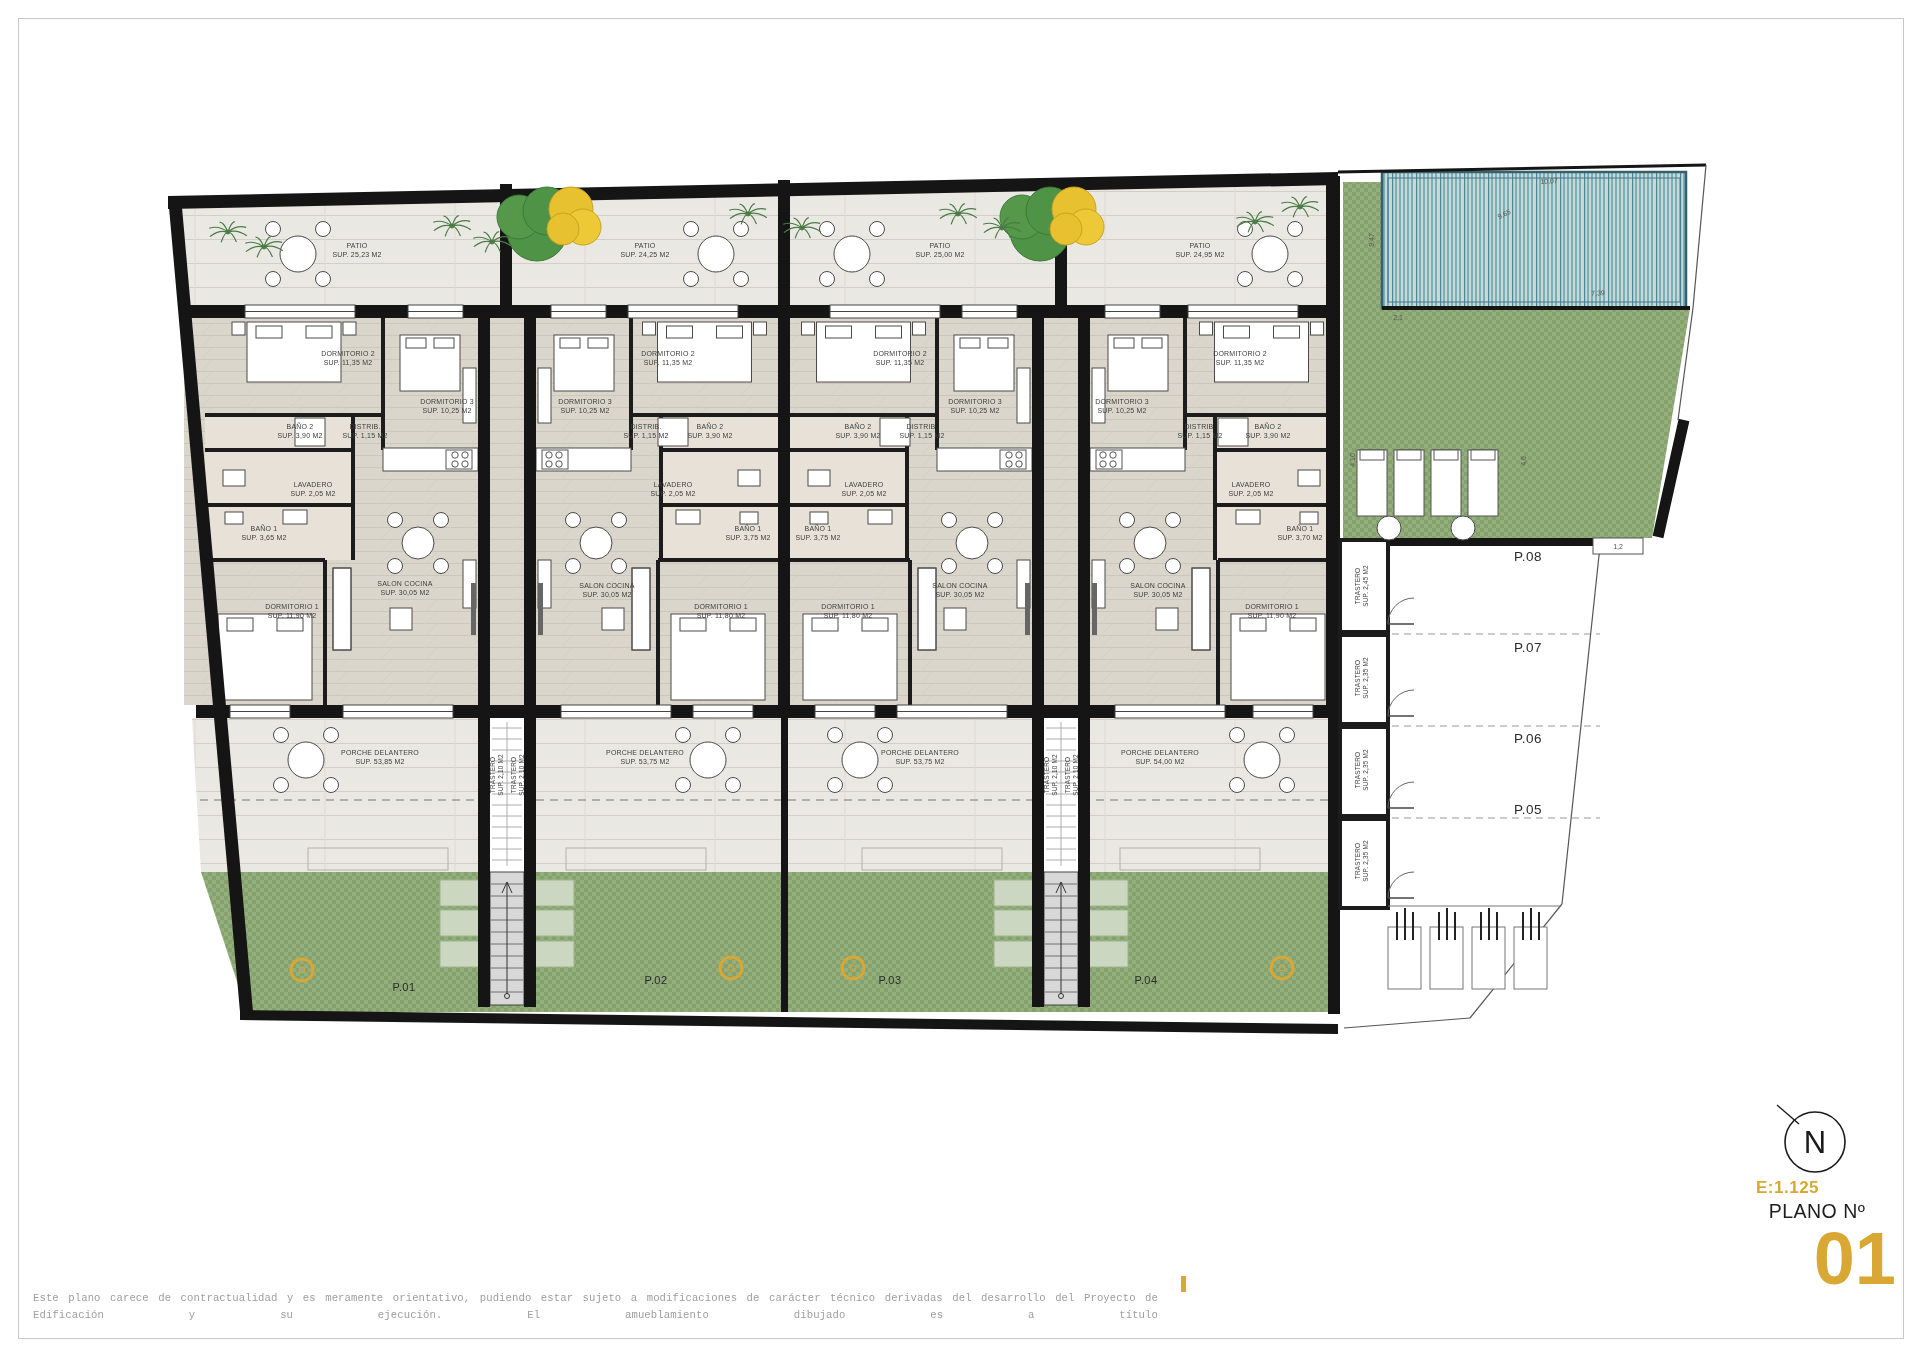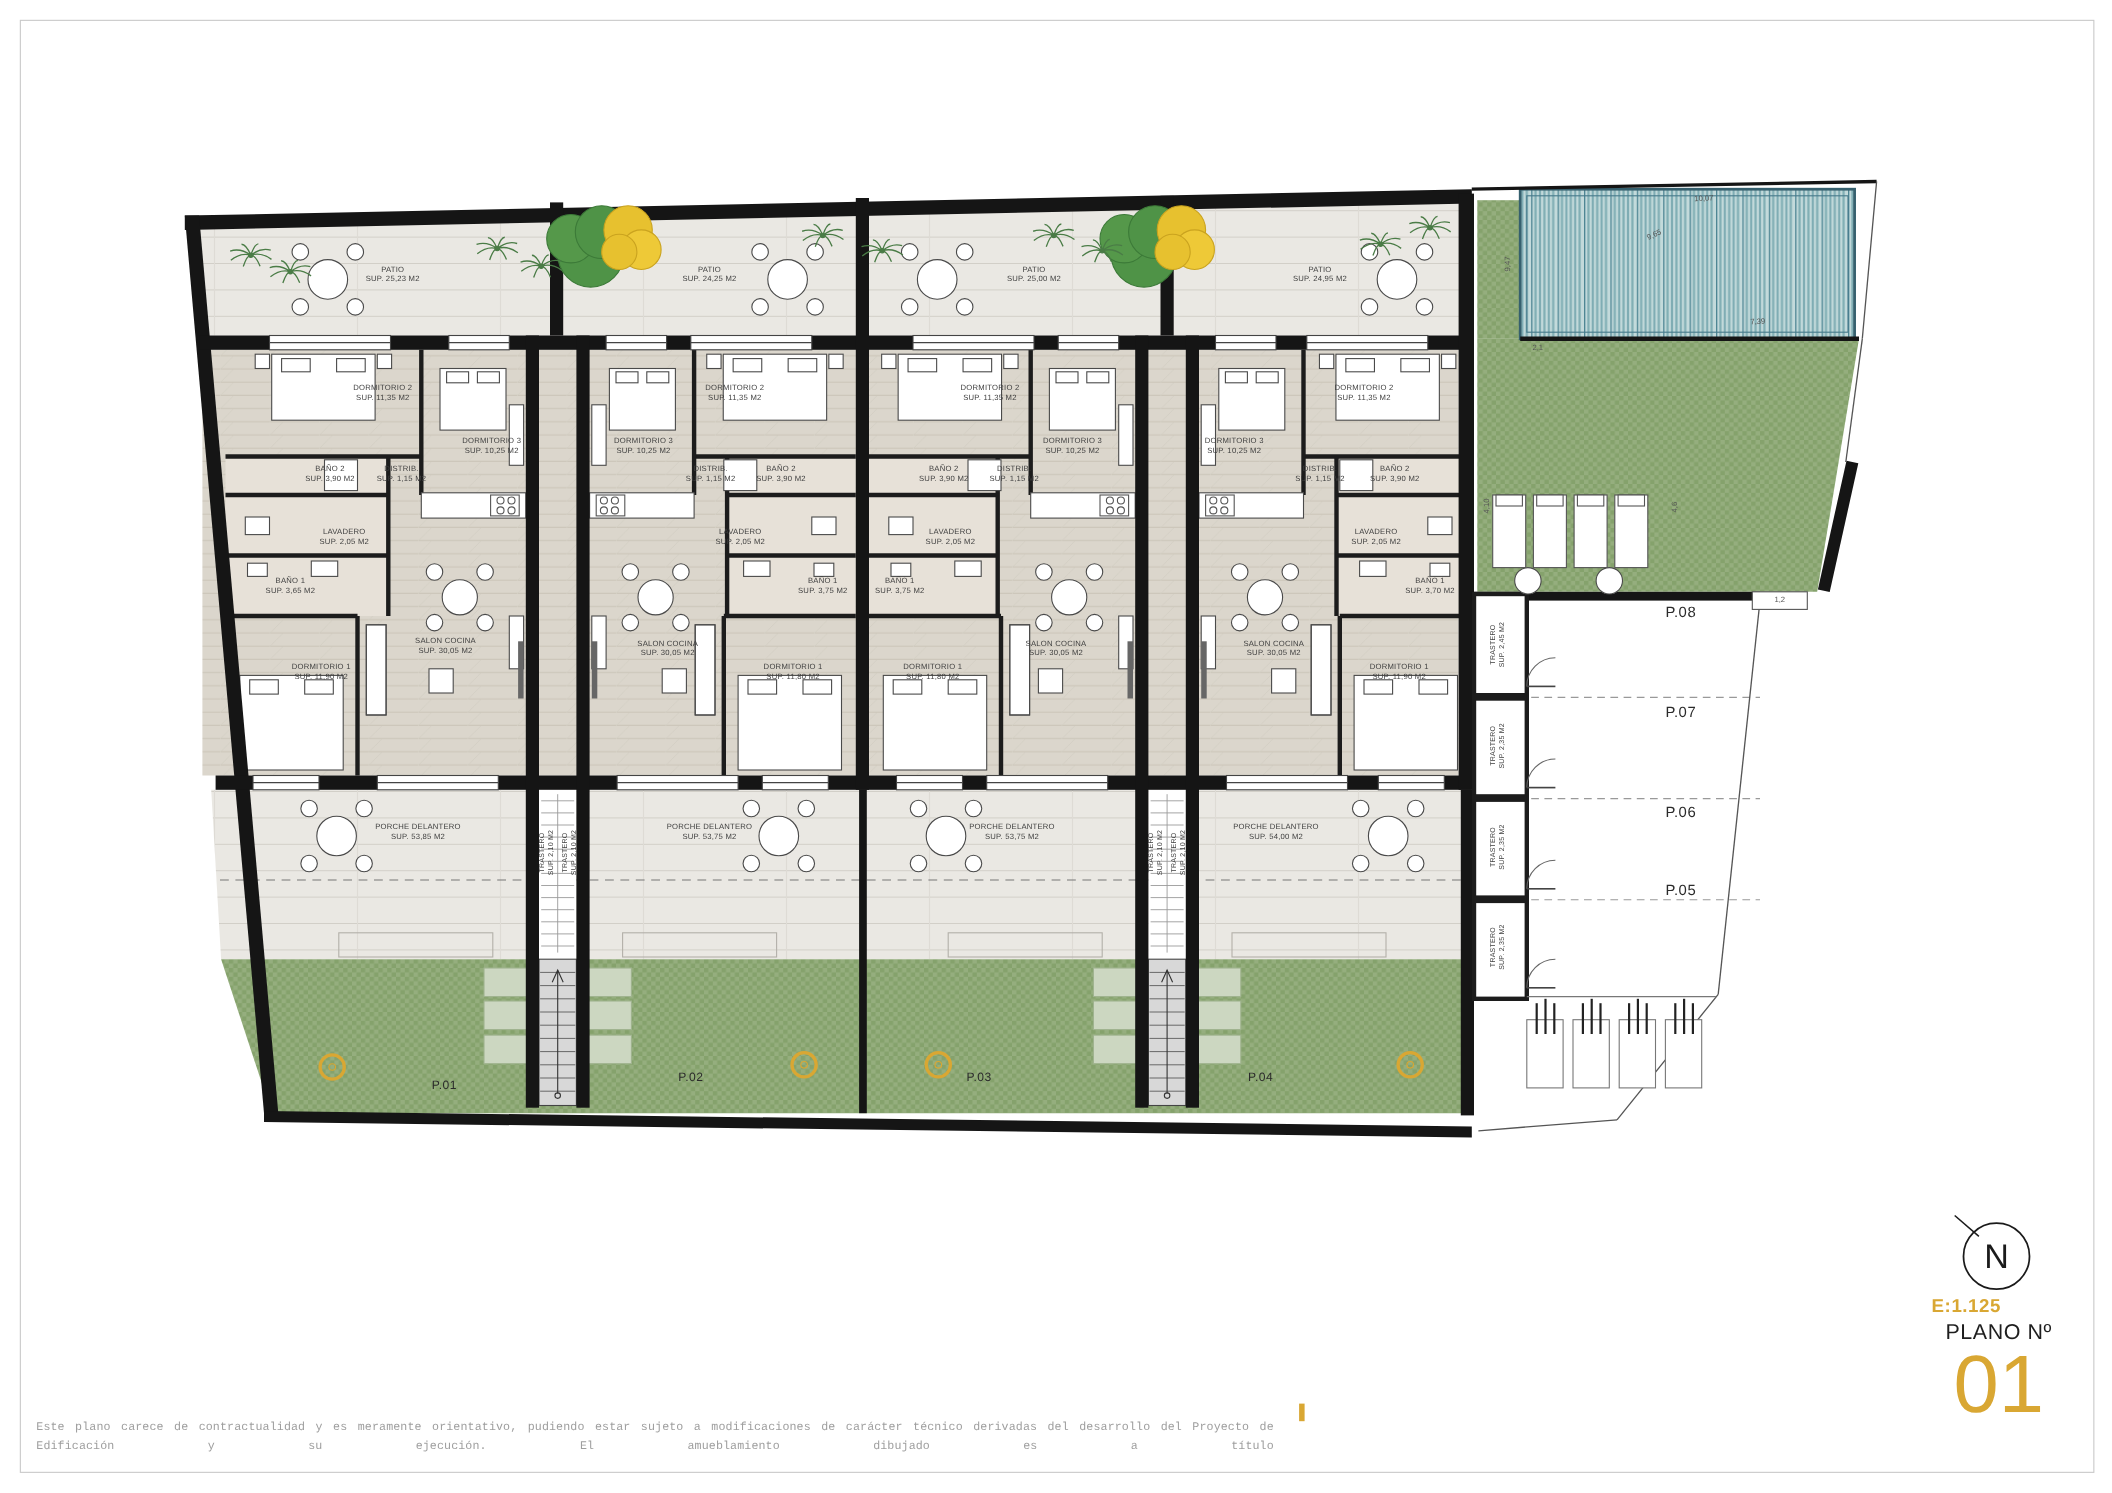--- a/index.html
+++ b/index.html
@@ -10,22 +10,22 @@
   .lbl{position:absolute;color:#3e3e3e;text-align:center;white-space:nowrap;}
   .k-room{font-size:7px;line-height:1.3;letter-spacing:.2px;}
   .k-tr{font-size:6.4px;line-height:1.2;letter-spacing:.2px;}
   .k-unit{font-size:11px;color:#2b2b2b;letter-spacing:.4px;}
   .k-park{font-size:13.5px;color:#2b2b2b;letter-spacing:.5px;}
   .k-dim{font-size:7px;color:#555;}
   #scale-text{position:absolute;left:1756px;top:1178px;width:122px;text-align:left;
       font-size:17px;letter-spacing:.5px;font-weight:bold;}
   #plano-label{position:absolute;left:1746px;top:1200px;width:142px;text-align:center;
       font-size:19.5px;color:#1e1e1e;letter-spacing:.5px;}
-  #plano-number{position:absolute;left:1738px;top:1222px;width:158px;text-align:center;
-      font-size:74px;font-weight:400;line-height:1;}
+  #plano-number{position:absolute;left:1738px;top:1222px;width:158px;text-align:right;
+      font-size:74px;font-weight:700;line-height:1;}
   #footer{position:absolute;left:33px;top:1290px;width:1125px;font-size:10.6px;
       color:#9e9e9e;line-height:1.6;letter-spacing:.1px;}
   #footer .f1{text-align:justify;text-align-last:justify;font-family:Liberation Mono, monospace;}
   #brand-tick{position:absolute;left:1181px;top:1276px;width:5px;height:16px;}
 </style>
 </head>
 <body>
 
 <div id="stage">
   <div id="frame"></div>
@@ -700,21 +700,21 @@
         <div>TRASTERO</div>
         <div>SUP. 2,35 M2</div>
       </div>
       <div class="lbl k-tr" style="left: 1362px; top: 861px; transform: translate(-50%, -50%) rotate(-90deg);">
         <div>TRASTERO</div>
         <div>SUP. 2,35 M2</div>
       </div>
       <div class="lbl k-unit" style="left: 404px; top: 987px; transform: translate(-50%, -50%);">
         <div>P.01</div>
       </div>
-      <div class="lbl k-unit" style="left: 628px; top: 980px; transform: translate(-50%, -50%);">
+      <div class="lbl k-unit" style="left: 656px; top: 980px; transform: translate(-50%, -50%);">
         <div>P.02</div>
       </div>
       <div class="lbl k-unit" style="left: 890px; top: 980px; transform: translate(-50%, -50%);">
         <div>P.03</div>
       </div>
       <div class="lbl k-unit" style="left: 1146px; top: 980px; transform: translate(-50%, -50%);">
         <div>P.04</div>
       </div>
       <div class="lbl k-park" style="left: 1528px; top: 556px; transform: translate(-50%, -50%);">
         <div>P.08</div>

